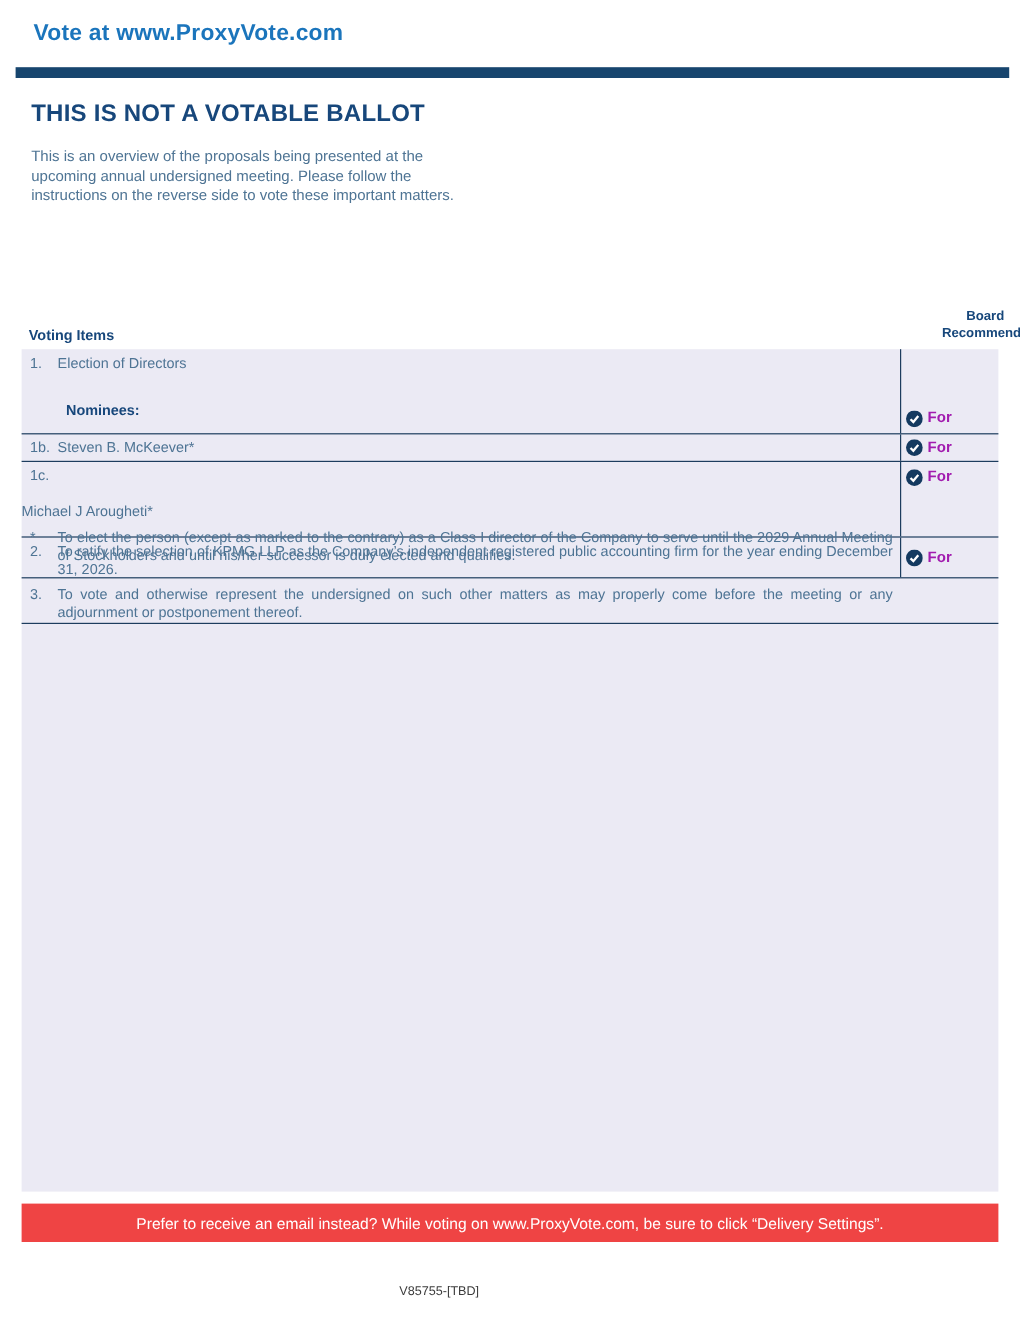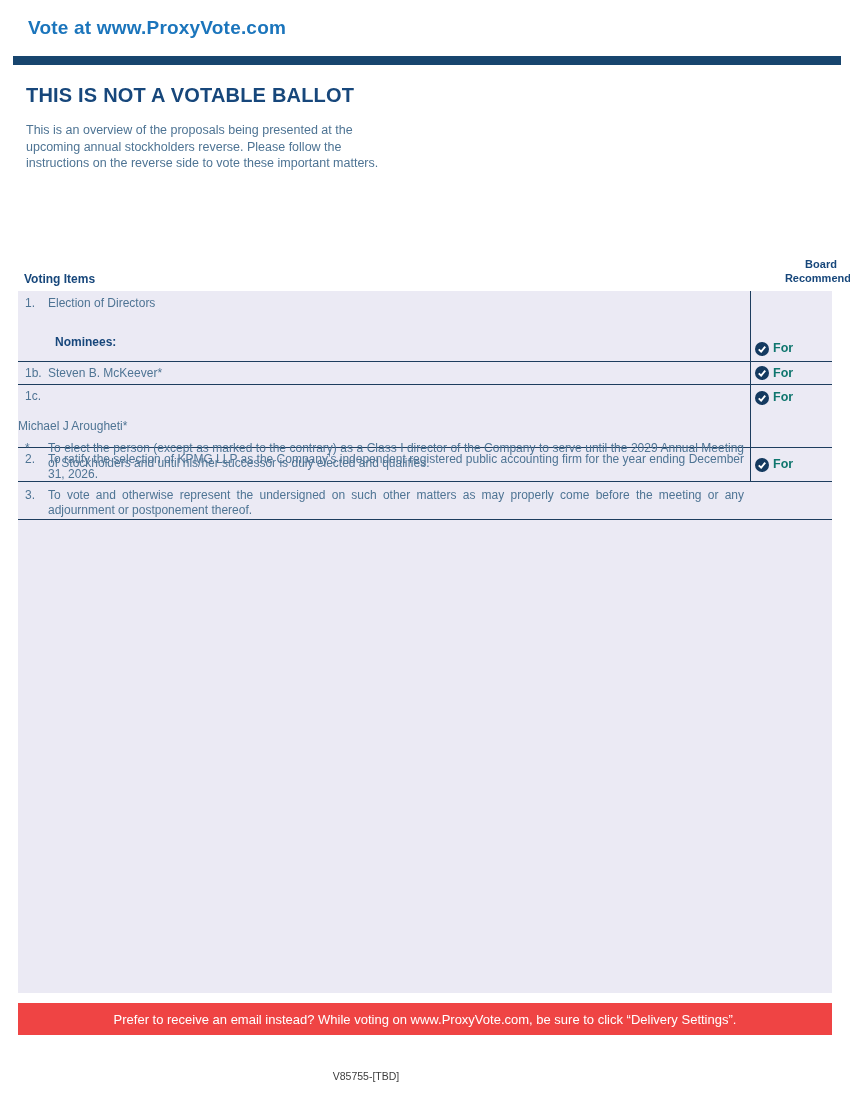--- a/index.html
+++ b/index.html
@@ -102,21 +102,21 @@
   .nominees {
     font-weight: bold;
     color: #17477b;
     padding-left: 37px;
   }
   .rec-flag {
     display: inline-flex;
     align-items: center;
     gap: 4px;
     font-weight: bold;
-    color: #0f766e;
+    color: #a21caf;
     font-size: 12.5px;
   }
   .check-icon { width: 14px; height: 14px; display: block; }
 
   
   .rowA { height: 70px; }
   .rowA .l1 { padding-top: 5px; }
   .rowA .l2 { margin-top: 24px; }
   .rowA .l3 { margin-top: 9px; }
   .rowB { height: 23px; }
@@ -154,21 +154,21 @@
 </head>
 <body>
 
 <div class="page">
 
   <div class="vote-link">Vote at www.ProxyVote.com</div>
   <div class="top-bar"></div>
 
   <div class="notice-title">THIS IS NOT A VOTABLE BALLOT</div>
   <div class="notice-intro">This is an overview of the proposals being presented at the
-upcoming annual stockholders reverse. Please follow the
+upcoming annual undersigned meeting. Please follow the
 instructions on the reverse side to vote these important matters.</div>
 
   <div class="voting-items-header">Voting Items</div>
   <div class="board-rec-header">Board
 Recommends</div>
 
   <div class="ballot-table">
 
     <div class="trow rowA">
       <div class="main-cell">

